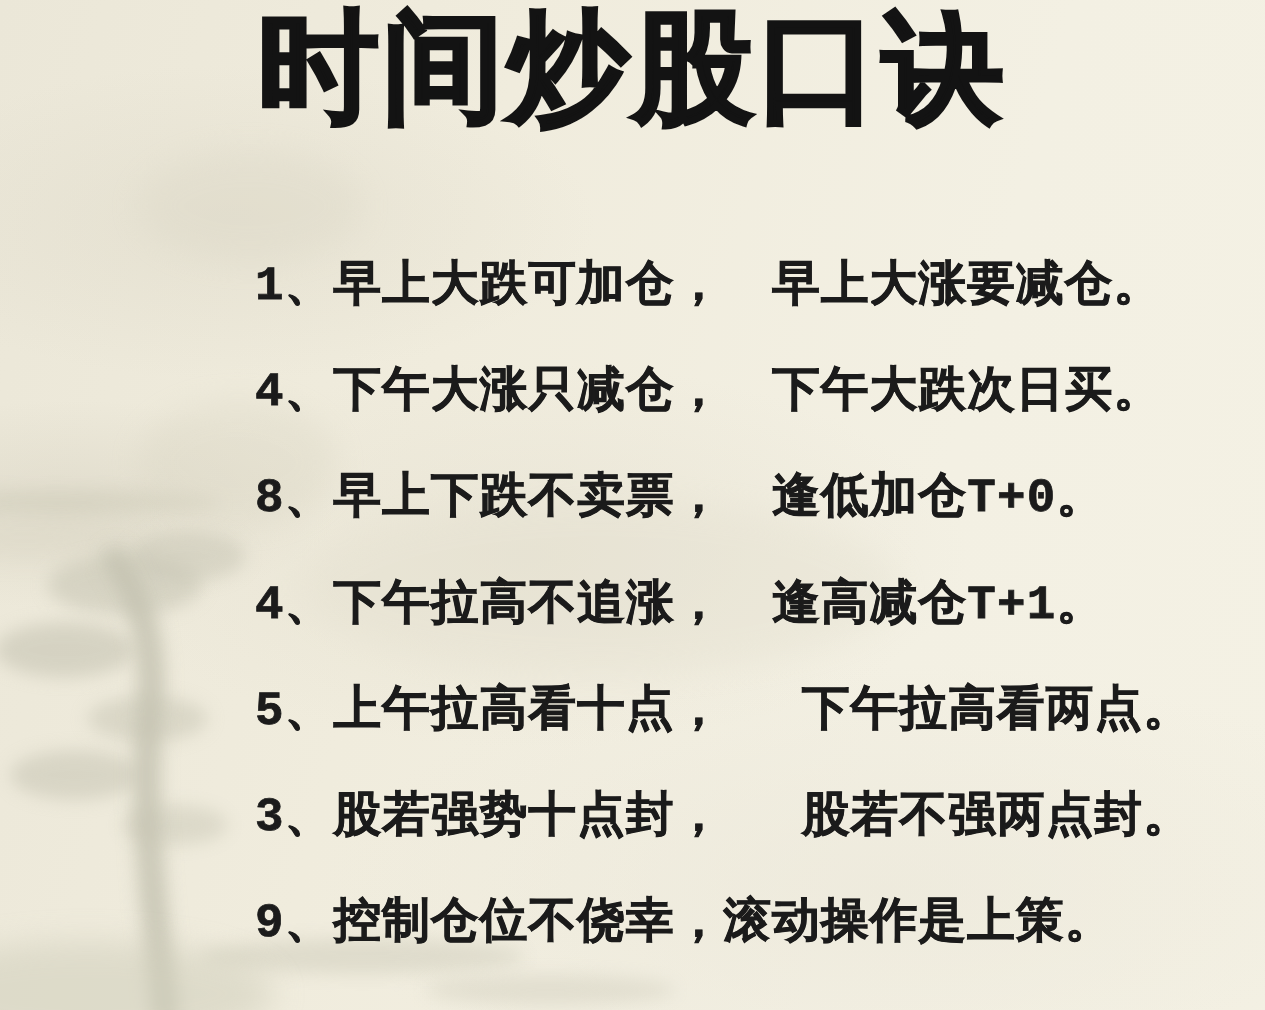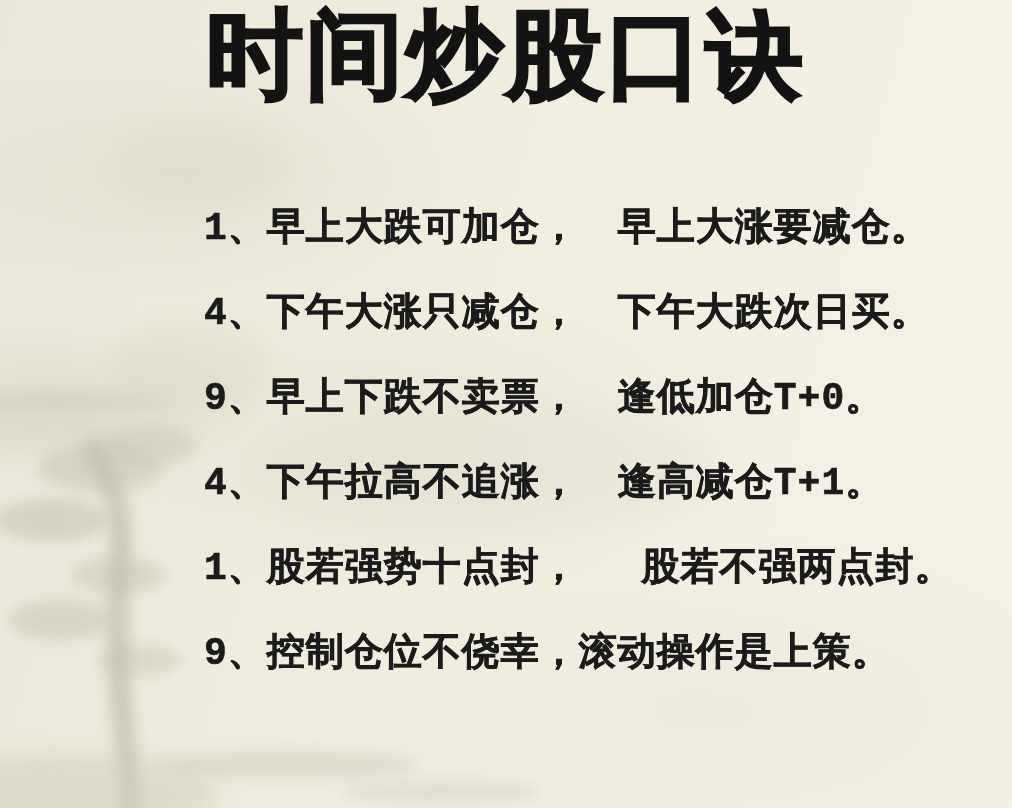--- a/index.html
+++ b/index.html
@@ -91,19 +91,20 @@
     <ellipse cx="440" cy="792" rx="100" ry="12" fill="#ccc9b8" opacity="0.40" filter="url(#soft)"></ellipse>
 
     <ellipse cx="70" cy="795" rx="150" ry="42" fill="#d0cfbc" opacity="0.55" filter="url(#softer)"></ellipse>
   </svg>
 
   <h1 class="title">时间炒股口诀</h1>
 
   <div class="lines">
     <div class="line">1、早上大跌可加仓，　早上大涨要减仓。</div>
     <div class="line">4、下午大涨只减仓，　下午大跌次日买。</div>
-    <div class="line">9、早上下跌不卖票，　逢低加仓T+0。</div>
+    <div class="line">8、早上下跌不卖票，　逢低加仓T+0。</div>
     <div class="line">4、下午拉高不追涨，　逢高减仓T+1。</div>
-    <div class="line">1、股若强势十点封，　 股若不强两点封。</div>
+    <div class="line">5、上午拉高看十点，　 下午拉高看两点。</div>
+    <div class="line">3、股若强势十点封，　 股若不强两点封。</div>
     <div class="line">9、控制仓位不侥幸，滚动操作是上策。</div>
   </div>
 
 </div>
 
 </body></html>

